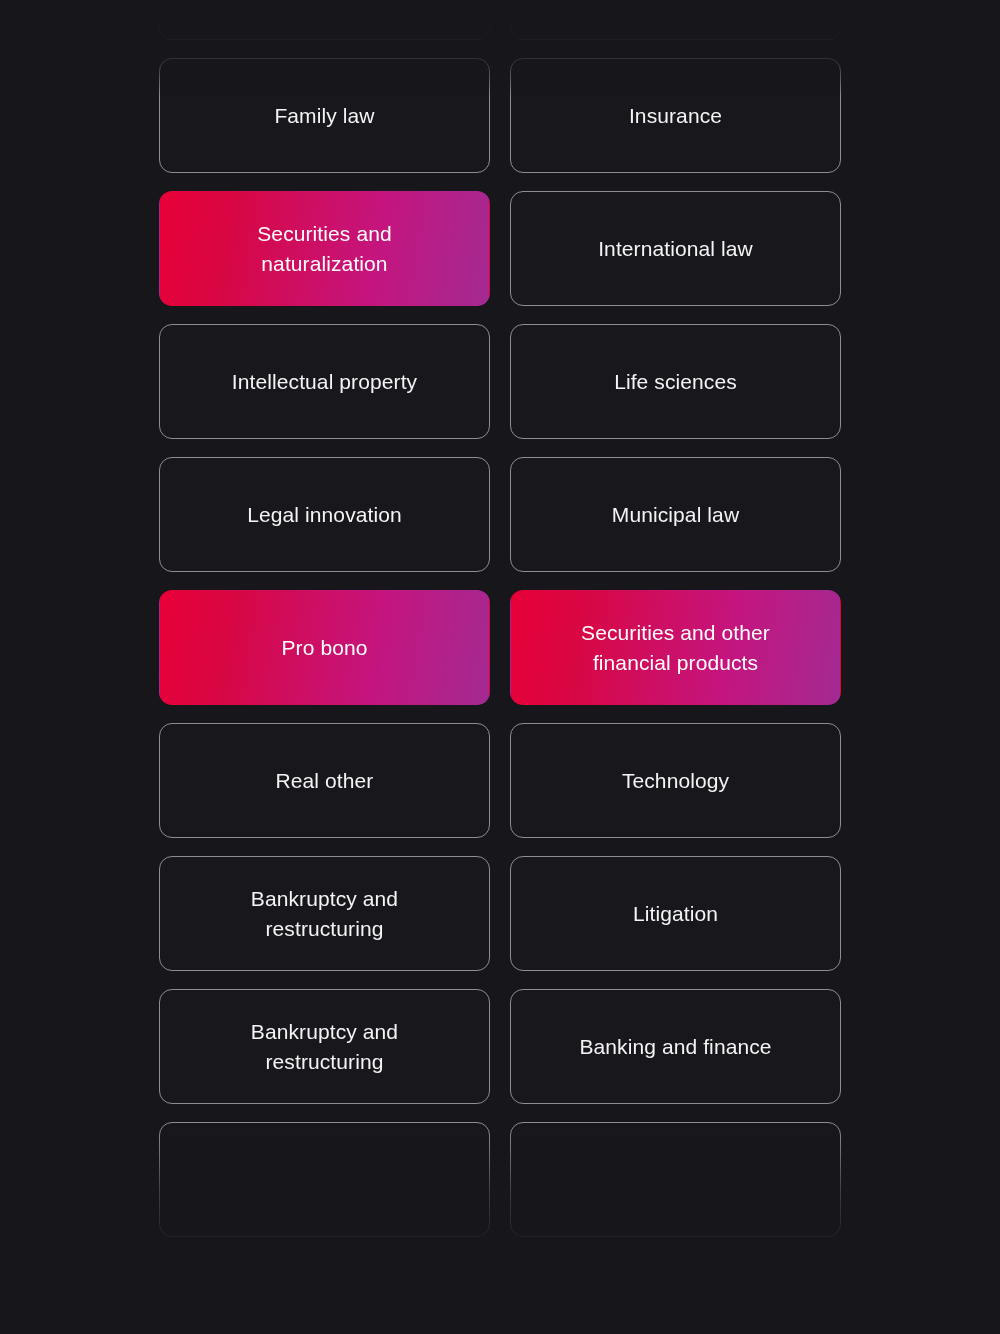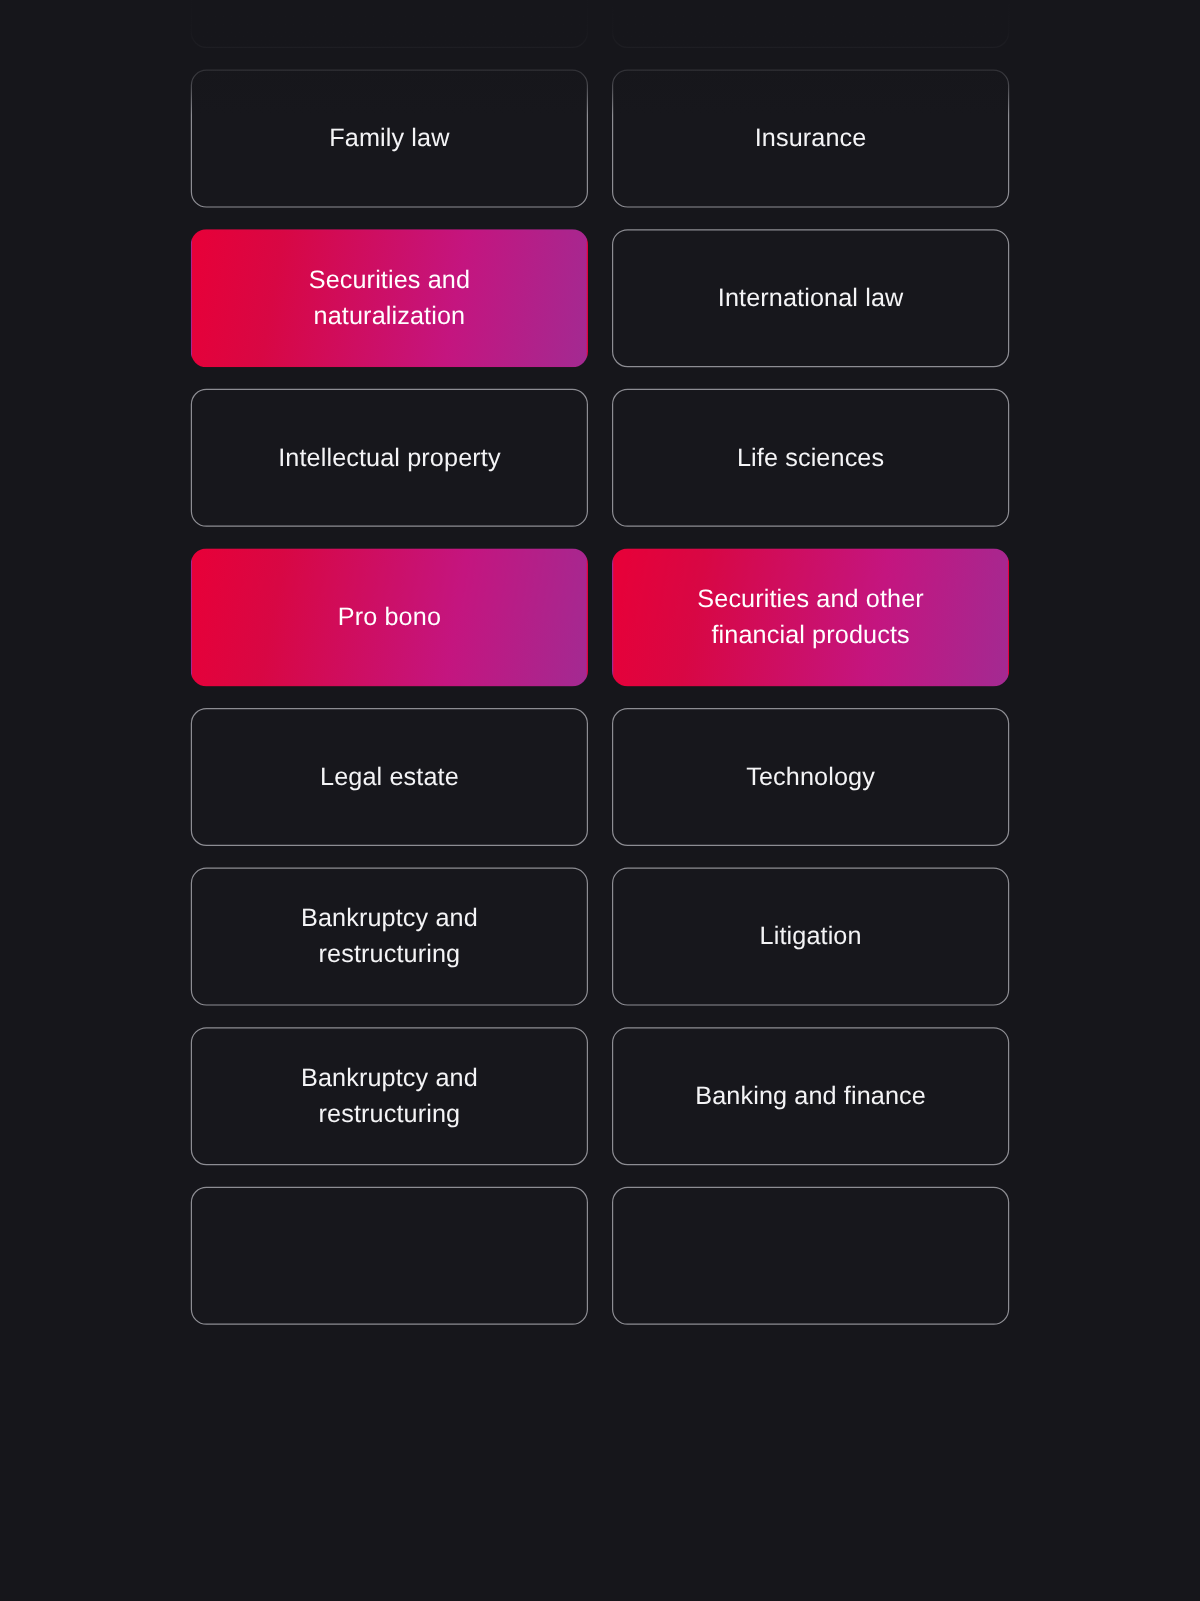--- a/index.html
+++ b/index.html
@@ -120,28 +120,34 @@
         </div>
         <div class="card">
           <span class="label">International law</span>
         </div>
         <div class="card">
           <span class="label">Intellectual property</span>
         </div>
         <div class="card">
           <span class="label">Life sciences</span>
         </div>
+        <div class="card">
+          <span class="label">Legal innovation</span>
+        </div>
+        <div class="card">
+          <span class="label">Municipal law</span>
+        </div>
         <div class="card selected">
           <span class="label">Pro bono</span>
         </div>
         <div class="card selected">
           <span class="label">Securities and other financial products</span>
         </div>
         <div class="card">
-          <span class="label">Legal estate</span>
+          <span class="label">Real other</span>
         </div>
         <div class="card">
           <span class="label">Technology</span>
         </div>
         <div class="card">
           <span class="label">Bankruptcy and restructuring</span>
         </div>
         <div class="card">
           <span class="label">Litigation</span>
         </div>

